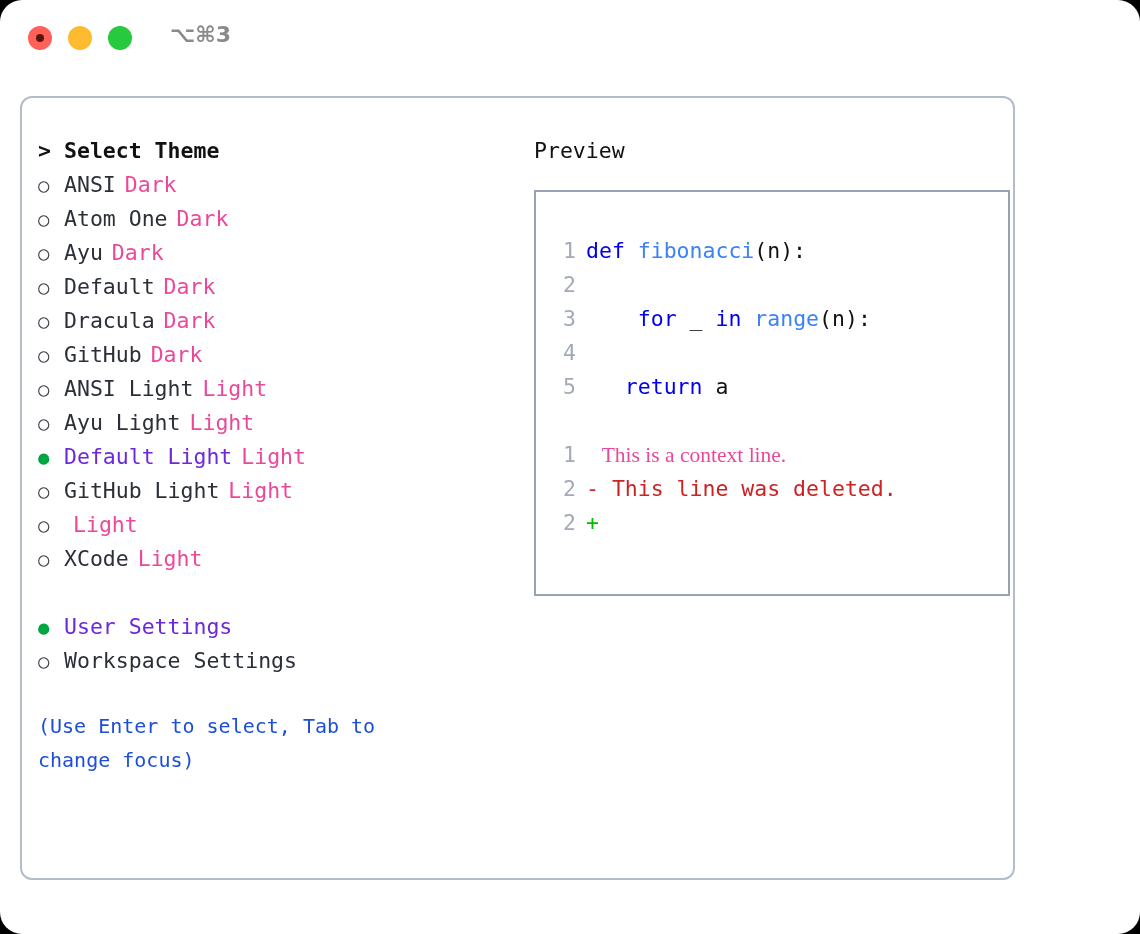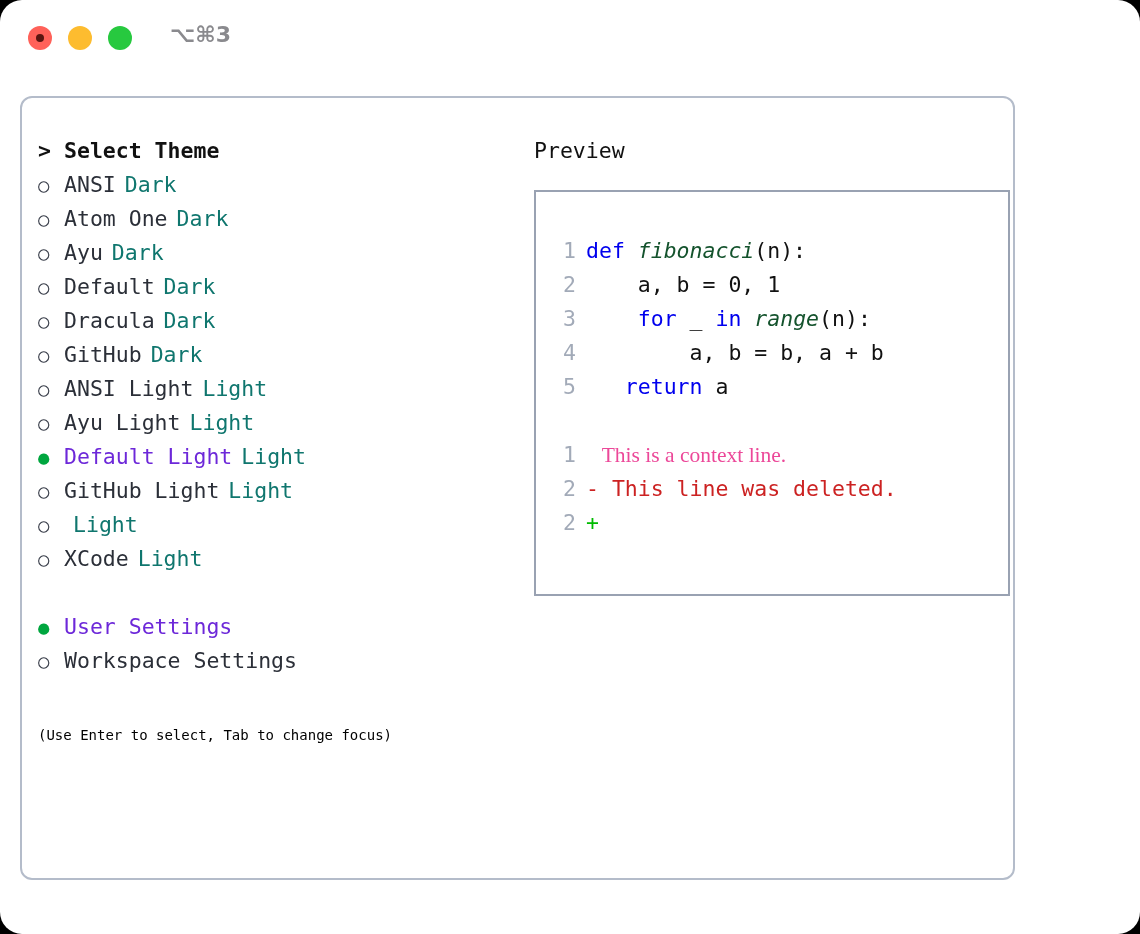--- a/index.html
+++ b/index.html
@@ -117,31 +117,31 @@
     color: #1c1f26;
     font-size: 21.5px;
   }
   .item-label {
     color: #2b2f38;
   }
   .item-label.selected {
     color: #6d28d9;
   }
   .item-variant {
-    color: #0f766e;
+    color: #ec4899;
     padding-left: 9px;
   }
 
   #spacer-apply { height: 34px; }
 
   #hint-block {
-    margin-top: 40px;
-    font-size: 14px;
-    line-height: 34px;
-    color: #000000;
+    margin-top: 31px;
+    font-size: 20px;
+    line-height: 34px;
+    color: #1d4ed8;
     width: 420px;
   }
 
   
   #preview-column {
     position: absolute;
     left: 480px;
     top: 36px;
     width: 490px;
     padding-left: 32px;
@@ -171,21 +171,21 @@
   .gutter {
     display: inline-block;
     width: 24px;
     flex: 0 0 24px;
     text-align: right;
     color: #a2aab8;
     padding-right: 10px;
   }
   .code-text { color: #111111; }
   .tok-kw   { color: #0000ee; }
-  .tok-fn   { color: #14532d; font-style: italic; }
+  .tok-fn   { color: #3b82f6; }
   .tok-plain{ color: #111111; }
 
   .blank-line { height: 34px; }
 
   .diff-ctx  { color: #ec4899; font-family: Liberation Serif, serif; }
   .diff-del  { color: #cc2222; }
   .diff-add  { color: #00bb00; }
 </style>
 </head>
 <body>
@@ -234,23 +234,23 @@
 
       <div id="hint-block">(Use Enter to select, Tab to change focus)</div>
     </div>
 
     <div id="preview-column">
       <div id="preview-heading">Preview</div>
 
       <div id="code-box">
         <div id="code-lines">
             <div class="code-line"><span class="gutter">1</span><span class="code-text"><span class="tok-kw">def </span><span class="tok-fn">fibonacci</span><span class="tok-plain">(n):</span></span></div>
-            <div class="code-line"><span class="gutter">2</span><span class="code-text"><span class="tok-plain">    a, b = 0, 1</span></span></div>
+            <div class="code-line"><span class="gutter">2</span></div>
             <div class="code-line"><span class="gutter">3</span><span class="code-text"><span class="tok-plain">    </span><span class="tok-kw">for</span><span class="tok-plain"> _ </span><span class="tok-kw">in</span><span class="tok-plain"> </span><span class="tok-fn">range</span><span class="tok-plain">(n):</span></span></div>
-            <div class="code-line"><span class="gutter">4</span><span class="code-text"><span class="tok-plain">        a, b = b, a + b</span></span></div>
+            <div class="code-line"><span class="gutter">4</span></div>
             <div class="code-line"><span class="gutter">5</span><span class="code-text"><span class="tok-plain">   </span><span class="tok-kw">return</span><span class="tok-plain"> a</span></span></div>
           </div>
         <div class="blank-line"></div>
         <div id="diff-lines">
             <div class="code-line"><span class="gutter">1</span><span class="diff-ctx"> </span><span class="diff-ctx">  This is a context line.</span></div>
             <div class="code-line"><span class="gutter">2</span><span class="diff-del">-</span><span class="diff-del"> This line was deleted.</span></div>
             <div class="code-line"><span class="gutter">2</span><span class="diff-add">+</span></div>
           </div>
       </div>
     </div>

